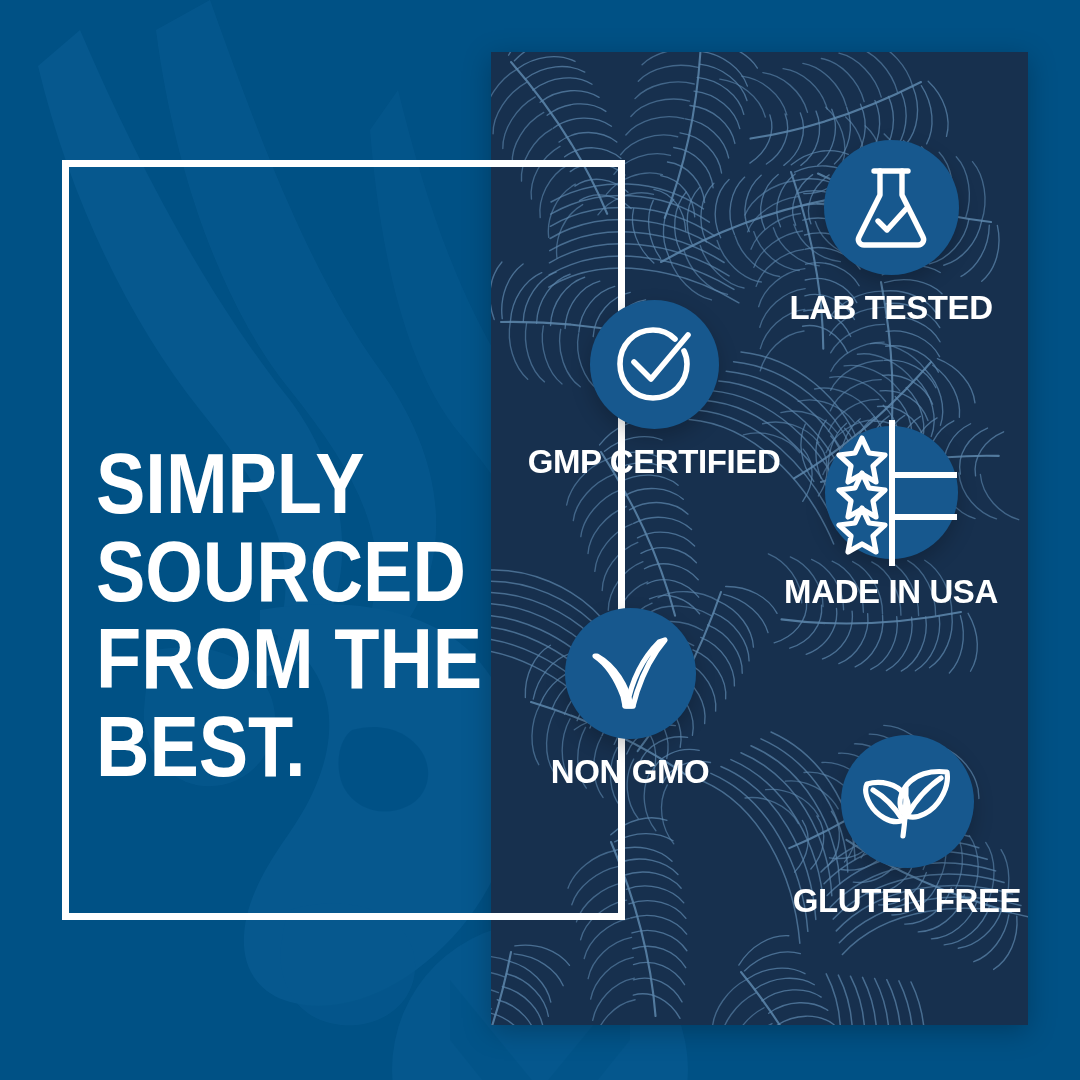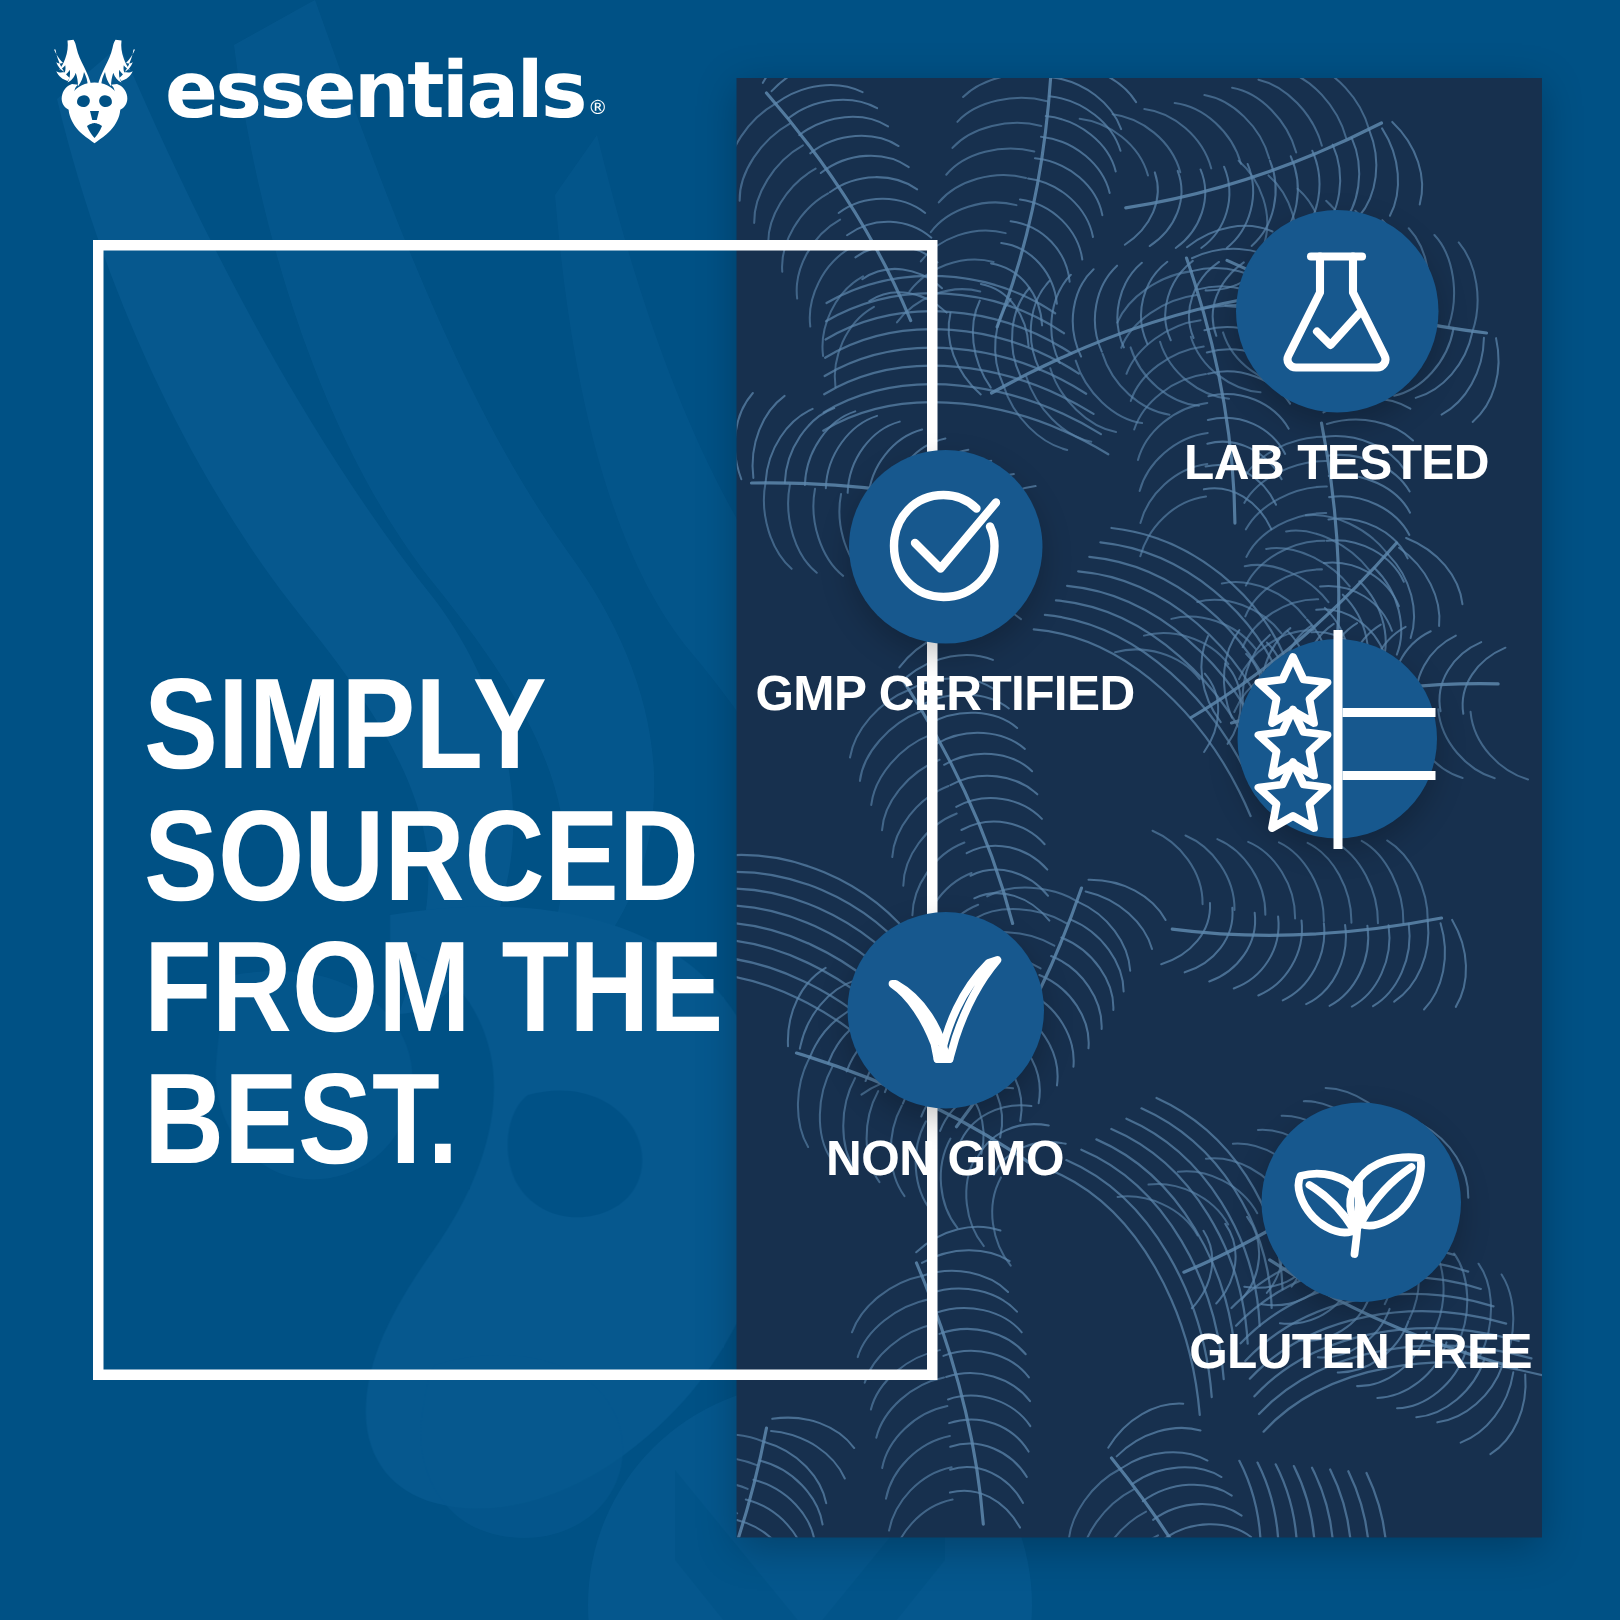--- a/index.html
+++ b/index.html
@@ -137,21 +137,21 @@
     font-size: 33px;
     letter-spacing: -0.4px;
     white-space: nowrap;
     text-align: center;
     font-family: "Liberation Sans", sans-serif;
   }
   .badge-icon { display: block; }
 
   
   #badge-lab      { left: 756px; top: 140px; width: 270px; }
-  #badge-gmp      { left: 495px; top: 300px; width: 270px; }
+  #badge-gmp      { left: 519px; top: 300px; width: 270px; }
   #badge-usa      { left: 756px; top: 426px; width: 270px; }
   #badge-nongmo   { left: 495px; top: 608px; width: 270px; }
   #badge-gluten   { left: 772px; top: 735px; width: 270px; }
 </style>
 </head>
 <body>
 
 <div id="stage">
 
   <svg id="wm-stag" class="watermark" viewBox="0 0 760 1140" aria-hidden="true">
@@ -266,76 +266,20 @@
         <use href="#swirl" x="0" y="0" transform="translate(420,930) rotate(86)"></use>
         <use href="#frond" x="0" y="0" transform="translate(520,860) rotate(160)"></use>
         <use href="#frond" x="0" y="0" transform="translate(170,210) rotate(-64)"></use>
         <use href="#frond" x="0" y="0" transform="translate(390,230) rotate(44)"></use>
       </g>
     </svg>
   </div>
 
   <div id="frame"></div>
 
-  <div id="brand">
-    <svg id="brand-mark" viewBox="0 0 132 148" aria-hidden="true">
-      <g fill="#ffffff">
-
-        <path d="M30 6 C 31 14 30 22 27 30 C 25 36 22 41 19 45
-                 C 22 44 25 42 27 39 C 28 44 27 49 24 53
-                 C 28 52 31 49 33 45 C 34 51 33 57 30 62
-                 C 35 60 39 55 41 49 C 43 55 44 61 44 67
-                 C 48 62 51 55 52 48 C 55 54 57 60 57 67
-                 L 62 67 C 60 58 56 49 52 41 C 48 33 44 25 42 16
-                 C 41 11 40 8 38 5 Z"></path>
-        <path d="M12 18 C 15 25 19 31 24 36 C 21 37 18 37 15 35
-                 C 17 41 21 45 26 48 C 22 49 18 49 15 47
-                 C 18 54 24 58 30 60 L 33 56 C 28 52 24 46 21 40
-                 C 18 33 15 26 14 18 Z"></path>
-
-        <path d="M102 6 C 101 14 102 22 105 30 C 107 36 110 41 113 45
-                 C 110 44 107 42 105 39 C 104 44 105 49 108 53
-                 C 104 52 101 49 99 45 C 98 51 99 57 102 62
-                 C 97 60 93 55 91 49 C 89 55 88 61 88 67
-                 C 84 62 81 55 80 48 C 77 54 75 60 75 67
-                 L 70 67 C 72 58 76 49 80 41 C 84 33 88 25 90 16
-                 C 91 11 92 8 94 5 Z"></path>
-        <path d="M120 18 C 117 25 113 31 108 36 C 111 37 114 37 117 35
-                 C 115 41 111 45 106 48 C 110 49 114 49 117 47
-                 C 114 54 108 58 102 60 L 99 56 C 104 52 108 46 111 40
-                 C 114 33 117 26 118 18 Z"></path>
-
-        <path d="M36 64 C 30 66 25 71 23 78 C 21 85 23 92 28 96
-                 C 33 100 40 100 45 96 L 44 86 C 41 84 39 80 39 76
-                 C 39 71 41 67 44 65 Z"></path>
-        <path d="M96 64 C 102 66 107 71 109 78 C 111 85 109 92 104 96
-                 C 99 100 92 100 87 96 L 88 86 C 91 84 93 80 93 76
-                 C 93 71 91 67 88 65 Z"></path>
-
-        <path d="M66 62 C 78 62 89 67 95 76 C 101 85 102 96 99 106
-                 C 96 116 90 124 82 131 C 76 136 70 140 66 143
-                 C 62 140 56 136 50 131 C 42 124 36 116 33 106
-                 C 30 96 31 85 37 76 C 43 67 54 62 66 62 Z"></path>
-
-        <g fill="#005185">
-          <path d="M48 80 C 52 78 57 79 59 83 C 61 87 59 92 55 94
-                   C 50 96 45 94 43 90 C 42 86 44 81 48 80 Z"></path>
-          <path d="M84 80 C 80 78 75 79 73 83 C 71 87 73 92 77 94
-                   C 82 96 87 94 89 90 C 90 86 88 81 84 80 Z"></path>
-          <path d="M60 100 L 72 100 L 69 112 L 63 112 Z"></path>
-          <path d="M56 120 C 60 117 65 116 66 116 C 67 116 72 117 76 120
-                   C 73 127 70 132 66 136 C 62 132 59 127 56 120 Z"></path>
-        </g>
-      </g>
-    </svg>
-    <div id="brand-wordmark-wrap">
-      <span id="brand-wordmark">essentials</span>
-      <span id="brand-reg">®</span>
-    </div>
-  </div>
 
   <div id="headline">
     <span class="hl-line">SIMPLY</span>
     <span class="hl-line">SOURCED</span>
     <span class="hl-line">FROM THE</span>
     <span class="hl-line">BEST.</span>
   </div>
 
   <div class="badge" id="badge-lab">
     <div class="badge-circle" style="width:135px;height:135px;">
@@ -374,20 +318,21 @@
         <rect x="78" y="54" width="62" height="6" fill="#ffffff"></rect>
         <rect x="78" y="96" width="62" height="6" fill="#ffffff"></rect>
 
         <g fill="none" stroke="#ffffff" stroke-width="5.2" stroke-linejoin="round">
           <path d="M45 20 L 52 35 L 68 37 L 56 48 L 59 64 L 45 56 L 31 64 L 34 48 L 22 37 L 38 35 Z"></path>
           <path d="M45 55 L 52 70 L 68 72 L 56 83 L 59 99 L 45 91 L 31 99 L 34 83 L 22 72 L 38 70 Z"></path>
           <path d="M45 90 L 52 105 L 68 107 L 56 118 L 59 134 L 45 126 L 31 134 L 34 118 L 22 107 L 38 105 Z"></path>
         </g>
       </svg>
     </div>
+    <div class="badge-label">MADE IN USA</div>
   </div>
 
   <div class="badge" id="badge-nongmo">
     <div class="badge-circle" style="width:131px;height:131px;">
       <svg class="badge-icon" width="86" height="80" viewBox="0 0 86 80" aria-hidden="true">
 
         <g fill="none" stroke="#ffffff" stroke-width="5.2" stroke-linecap="round" stroke-linejoin="round">
 
           <path d="M78 6 C 66 20 56 40 50 58 L 46 72 L 40 72
                    C 44 50 54 26 72 8 Z"></path>

